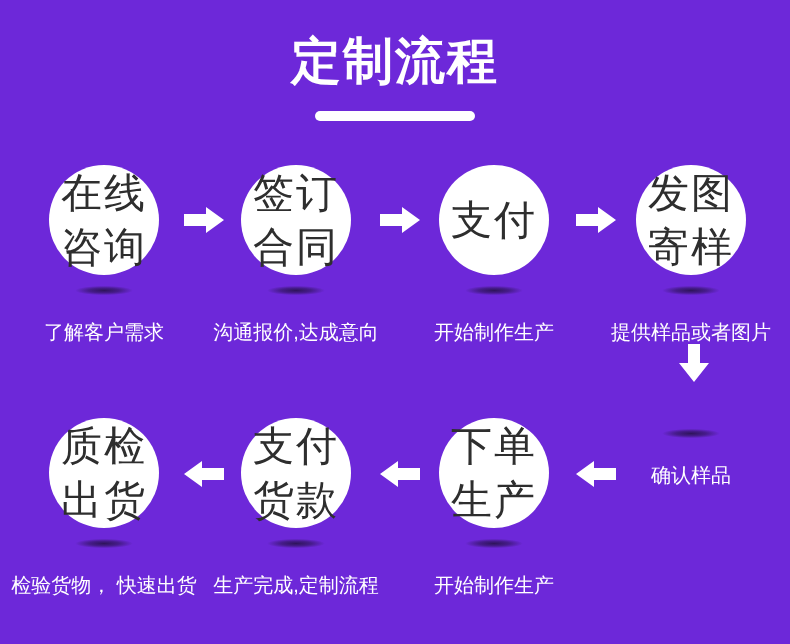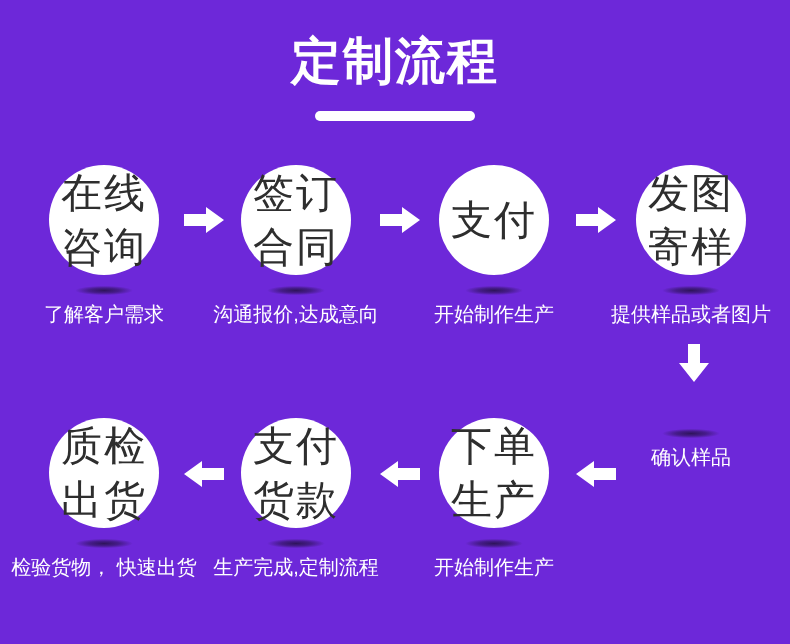--- a/index.html
+++ b/index.html
@@ -55,21 +55,21 @@
   .shadow {
     width: 80px; height: 13px;
     margin-top: 9px;
     border-radius: 50%;
     background: radial-gradient(ellipse 50% 50% at center,
                 rgba(8,8,14,0.62) 0%,
                 rgba(8,8,14,0.38) 38%,
                 rgba(8,8,14,0.0) 72%);
   }
   .caption {
-    margin-top: 6px;
+    margin-top: 24px;
     color: #ffffff;
     font-size: 20px;
     line-height: 1.1;
     white-space: nowrap;
     text-align: center;
   }
 
   
   .row1 { top: 165px; }
   .row2 { top: 418px; }

